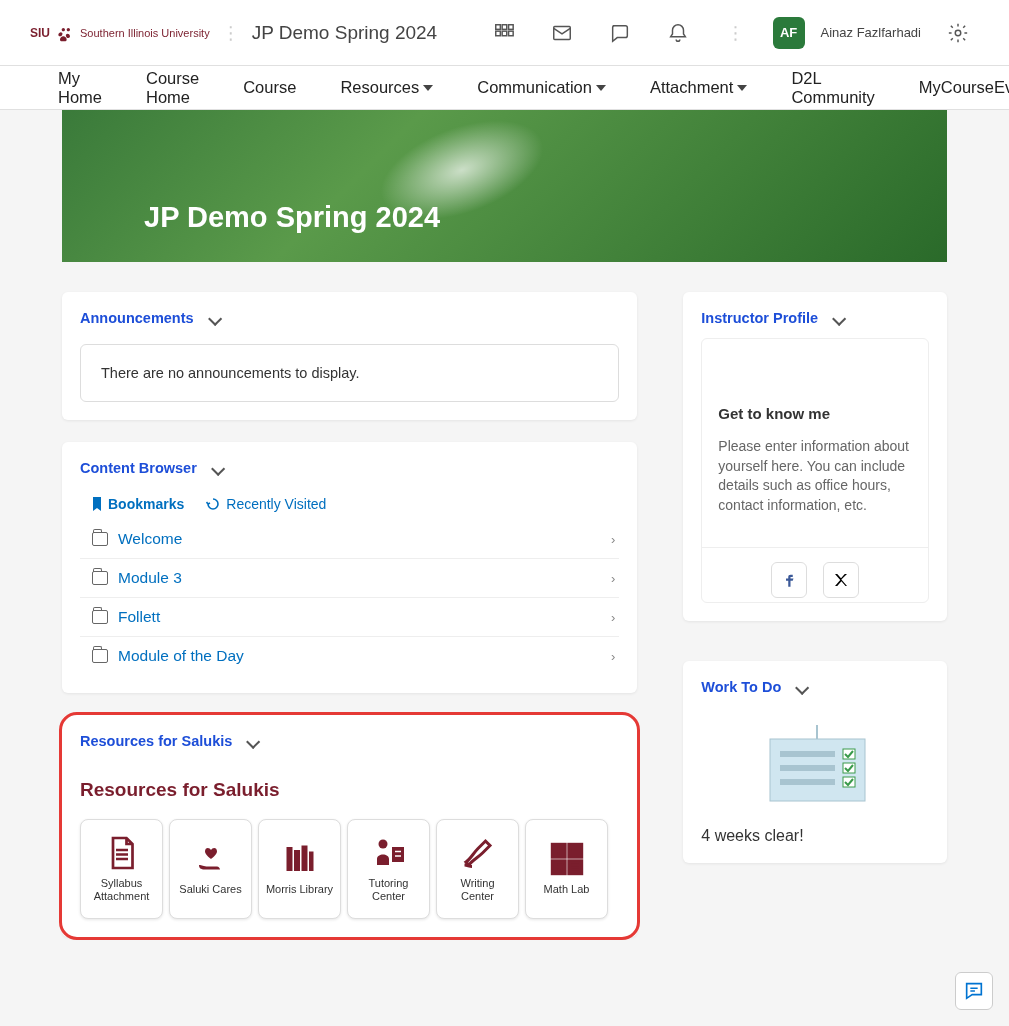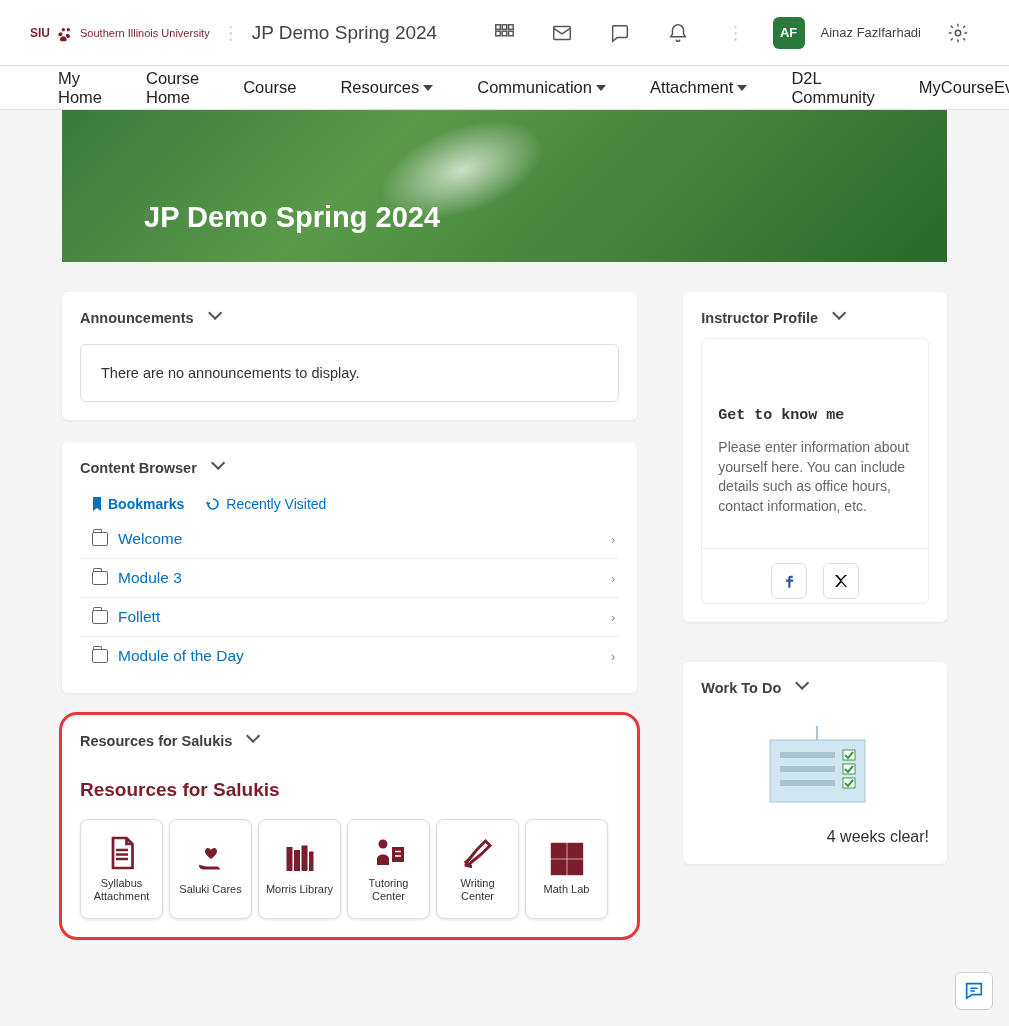--- a/index.html
+++ b/index.html
@@ -18,21 +18,21 @@
 .navbar { background: #fff; border-bottom: 1px solid #e0e0e0; padding: 0 30px; display: flex; gap: 16px; height: 44px; align-items: center; }
 .navbar a { font-size: 16.5px; color: #222; text-decoration: none; cursor: pointer; display: flex; align-items: center; gap: 4px; margin-left: 28px; }
 .caret-down { width: 0; height: 0; border-left: 5px solid transparent; border-right: 5px solid transparent; border-top: 6px solid #444; display: inline-block; }
 .banner { height: 152px; background: linear-gradient(135deg, #3a7a3a 0%, #5a9a4a 35%, #2a6a2a 100%); position: relative; display: flex; align-items: flex-end; padding: 0 0 28px 82px; margin: 0 62px; overflow: hidden; }
 .banner::before { content:""; position:absolute; top:10px; left:300px; width:200px; height:100px; background: radial-gradient(ellipse at center, rgba(255,255,255,0.7) 0%, transparent 60%); transform: rotate(-20deg); }
 .banner-title { font-size: 29px; color: #fff; position: relative; z-index: 2; }
 .main-wrap { display: flex; gap: 46px; padding: 30px 62px 40px; align-items: flex-start; }
 .col-left { width: 576px; display: flex; flex-direction: column; gap: 22px; }
 .col-right { width: 264px; display: flex; flex-direction: column; gap: 40px; }
 .widget { background: #fff; border-radius: 6px; box-shadow: 0 1px 3px rgba(0,0,0,0.07); padding: 18px; }
-.w-header { display: flex; align-items: flex-start; gap: 14px; font-weight: bold; font-size: 14.5px; color: #404040; cursor: pointer; }
+.w-header { display: flex; align-items: flex-end; gap: 14px; font-weight: bold; font-size: 14.5px; color: #1d4ed8; cursor: pointer; }
 .chev { display: inline-block; width: 10px; height: 10px; border-right: 2px solid #555; border-bottom: 2px solid #555; transform: rotate(45deg) translateY(-3px); }
 .empty-box { border: 1px solid #ddd; border-radius: 6px; padding: 20px; margin-top: 18px; font-size: 14.5px; color: #333; }
 .cb-tabs { display: flex; gap: 22px; margin: 20px 0 8px 12px; font-size: 14px; }
 .cb-tabs a { color: #006fbf; text-decoration: none; display: flex; align-items: center; gap: 6px; cursor: pointer; }
 .cb-tabs a.active { font-weight: bold; }
 .cb-list { list-style: none; margin-top: 6px; }
 .cb-list li { display: flex; align-items: center; border-top: 1px solid #eee; padding: 10px 4px 10px 12px; cursor: pointer; }
 .cb-list li:first-child { border-top: none; }
 .cb-list .folder-ic { width: 16px; height: 14px; border: 1.4px solid #666; border-radius: 2px; margin-right: 10px; position: relative; }
 .cb-list .folder-ic::before { content:""; position:absolute; top:-4px; left:0; width:7px; height:3px; border:1.4px solid #666; border-bottom:none; border-radius:2px 2px 0 0; }
@@ -46,28 +46,28 @@
 .res-tile .tile-ic { width: 36px; height: 36px; margin-bottom: 6px; display: flex; align-items: center; justify-content: center; }
 .res-tile .tile-ic svg { width: 36px; height: 36px; fill: #7a1e2d; }
 .res-tile span { font-size: 11px; color: #333; line-height: 1.2; }
 .profile-card { border: 1px solid #eee; border-radius: 6px; margin-top: 12px; overflow: hidden; }
 .profile-top { background: #2b6a3f; color: #fff; text-align: center; padding: 14px 10px 66px; position: relative; }
 .profile-top .plabel { font-size: 11px; font-weight: bold; letter-spacing: 0.5px; }
 .profile-top .pname { font-size: 22px; margin-top: 6px; }
 .profile-av { width: 116px; height: 116px; border-radius: 50%; background: #fff; position: absolute; left: 50%; transform: translateX(-50%); bottom: -58px; display:flex; align-items:center; justify-content:center; overflow:hidden; border:1px solid #eee; }
 .profile-av svg { width: 80px; height: 80px; }
 .profile-body { padding: 66px 16px 16px; }
-.profile-body b { font-size: 15px; font-family: Liberation Mono, monospace; }
+.profile-body b { font-size: 15px; }
 .profile-body p { font-size: 14px; color: #666; margin-top: 14px; line-height: 1.4; }
 .social-row { display: flex; gap: 16px; justify-content: center; padding: 14px 0 4px; border-top: 1px solid #eee; margin-top: 16px; }
 .social-btn { width: 36px; height: 36px; border: 1px solid #ddd; border-radius: 6px; display: flex; align-items: center; justify-content: center; cursor: pointer; }
 .social-btn svg { width: 18px; height: 18px; }
 .wtd-ill { display: flex; flex-direction: column; align-items: center; padding: 26px 0 0; }
 .wtd-ill svg { width: 140px; height: 88px; }
-.wtd-text { text-align: right; margin-top: 18px; font-size: 16px; color: #333; }
+.wtd-text { text-align: left; margin-top: 18px; font-size: 16px; color: #333; }
 .chat-btn { position: fixed; right: 16px; bottom: 16px; width: 38px; height: 38px; background: #fff; border: 1px solid #ccc; border-radius: 6px; display: flex; align-items: center; justify-content: center; cursor: pointer; }
 .chat-btn svg { width: 22px; height: 22px; stroke: #0073d1; fill: #0073d1; }
 </style>
 </head>
 <body>
 
 <div class="topbar">
   <div class="logo-area">
     <span style="color:#7a1e2d;font-weight:bold;font-size:12px;">SIU</span>
     <svg viewBox="0 0 24 24">

